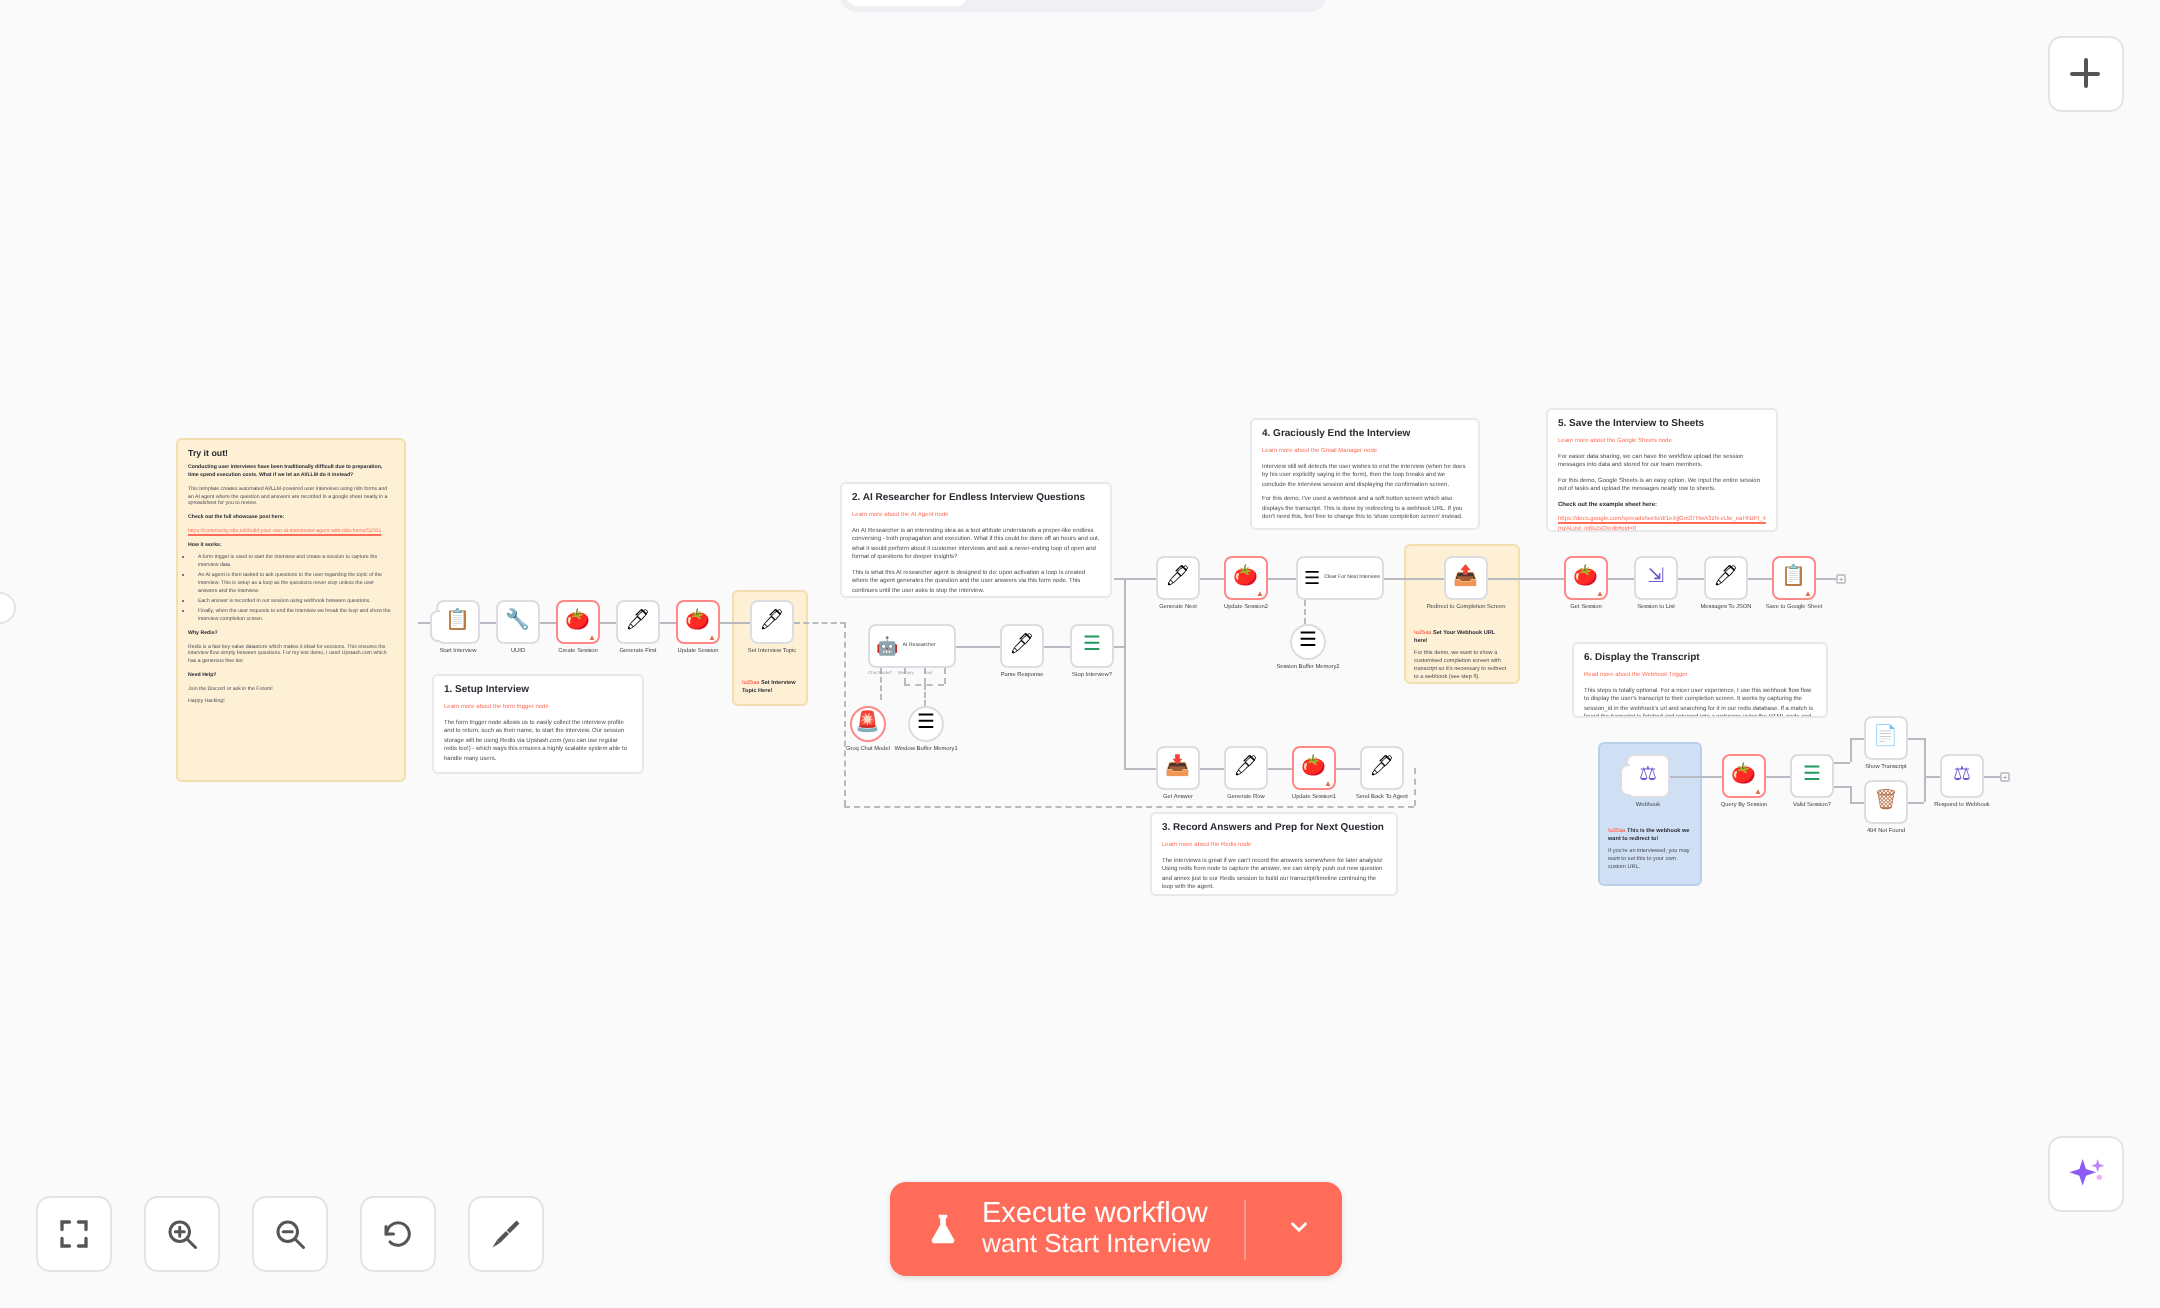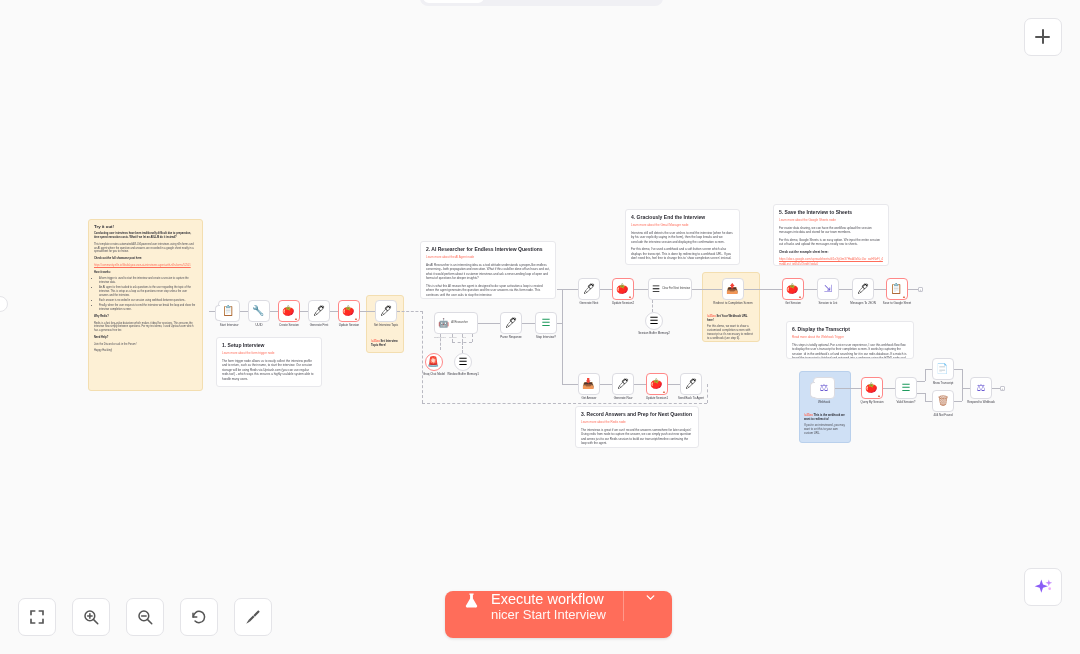--- a/index.html
+++ b/index.html
@@ -45,21 +45,21 @@
     width: 38px; height: 38px; background: #fff;
     border: 1px solid #e4e4e8; border-radius: 7px;
     display: flex; align-items: center; justify-content: center;
     cursor: pointer;
   }
 
   
   #execute-workflow-button {
     position: absolute; left: 445px; top: 591px;
     height: 47px; background: #ff6d5a; border-radius: 8px;
-    display: flex; color: #fff;
+    display: flex; align-items: center; color: #fff;
     padding: 0 6px 0 18px; cursor: pointer; gap: 11px;
     box-shadow: 0 1px 3px rgba(0,0,0,.12);
   }
   #execute-workflow-button .labels { display: flex; flex-direction: column; line-height: 1.15; }
   .exec-main { font-size: 14.5px; }
   .exec-sub  { font-size: 13px; opacity: .94; }
   .exec-div  { width: 1px; height: 30px; background: rgba(255,255,255,.3); margin-left: 6px;}
   .chev { padding: 0 9px; font-size: 13px; }
 
   
@@ -533,21 +533,21 @@
       </svg>
     </div>
   </div>
 
   <div id="execute-workflow-button">
     <svg width="17" height="19" viewBox="0 0 24 24">
       <path d="M9 2h6v2h-1v5.2l5.3 9.3A2 2 0 0 1 17.6 22H6.4a2 2 0 0 1-1.7-3.5L10 9.2V4H9z" fill="#fff"></path>
     </svg>
     <div class="labels">
       <div class="exec-main">Execute workflow</div>
-      <div class="exec-sub">nicer Start Interview</div>
+      <div class="exec-sub">want Start Interview</div>
     </div>
     <div class="exec-div"></div>
     <div class="chev">
       <svg width="13" height="13" viewBox="0 0 24 24" fill="none" stroke="#fff" stroke-width="2.6" stroke-linecap="round">
         <path d="M6 9l6 6 6-6"></path>
       </svg>
     </div>
   </div>
 
 </div>

